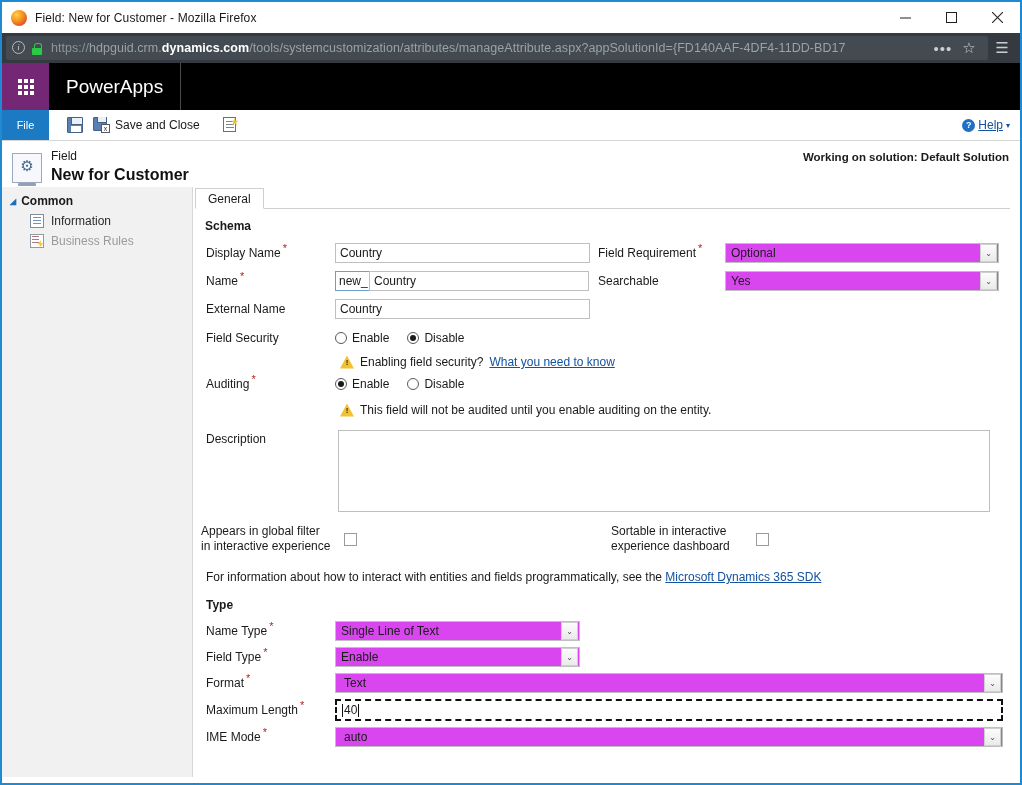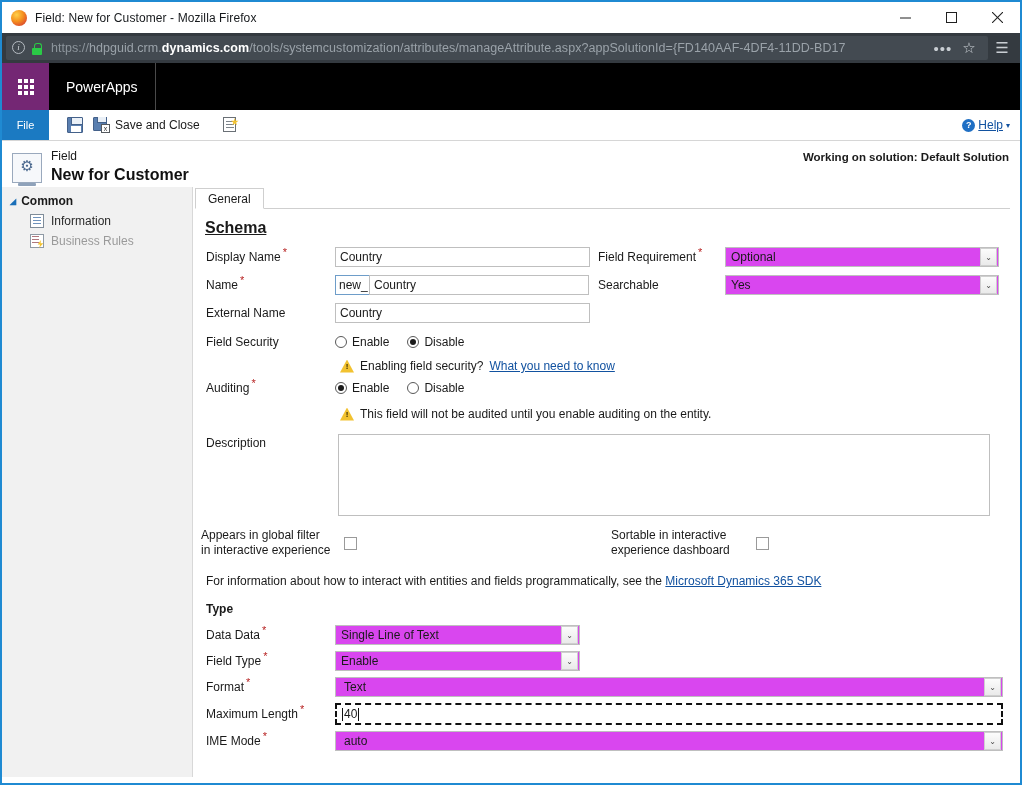--- a/index.html
+++ b/index.html
@@ -105,21 +105,21 @@
     width: 47px; flex: 0 0 47px; background: #742774;
     display: flex; align-items: center; justify-content: center;
   }
   .waffle-grid {
     display: grid; grid-template-columns: repeat(3, 4px); grid-template-rows: repeat(3, 4px);
     gap: 2px;
   }
   .waffle-grid i { background: #ffffff; display: block; width: 4px; height: 4px; }
   .pa-title {
     display: flex; align-items: center; padding: 0 17px;
-    color: #ffffff; font-size: 14px; font-weight: 300;
+    color: #ffffff; font-size: 19px; font-weight: 300;
     border-right: 1px solid #4a4a4a;
   }
 
   
   .cmdbar {
     height: 30px; flex: 0 0 30px;
     background: #ffffff;
     display: flex; align-items: stretch;
     position: relative;
   }
@@ -273,21 +273,21 @@
     font-size: 12px; color: #1a1a1a;
     padding: 3px 12px 2px 12px;
     border: 1px solid #cfcfcf; border-bottom: 1px solid #ffffff;
     background: #ffffff; position: relative; top: 1px;
   }
 
   .form {
     padding: 10px 0 0 8px;
     font-size: 12px; color: #1a1a1a;
   }
-  .section-title { font-weight: bold; font-size: 16px; margin: 0 0 10px 4px; text-decoration: underline; }
+  .section-title { font-weight: bold; font-size: 12px; margin: 0 0 10px 4px; }
   .req { color: #b61f1f; font-size: 11px; vertical-align: super; line-height: 0; margin-left: 2px; }
 
   .row { display: flex; align-items: center; margin-bottom: 8px; }
   .lbl { width: 134px; flex: 0 0 134px; padding-left: 5px; font-size: 12px; color: #1a1a1a; }
   .lbl.top { align-self: flex-start; padding-top: 2px; }
   .lbl2 { width: 134px; flex: 0 0 134px; font-size: 12px; color: #1a1a1a; line-height: 15px; }
 
   .txt {
     height: 20px; border: 1px solid #bfbfbf; background: #ffffff;
     font-size: 12px; color: #1a1a1a; padding: 0 4px;
@@ -603,21 +603,21 @@
         </div>
 
         <div class="info-line">
           <span>For information about how to interact with entities and fields programmatically, see the</span>
           <a class="lnk" href="#">Microsoft Dynamics 365 SDK</a>
         </div>
 
         <div class="type-title">Type</div>
 
         <div class="row" style="margin-bottom:6px;">
-          <div class="lbl"><span>Data Data</span><span class="req">*</span></div>
+          <div class="lbl"><span>Name Type</span><span class="req">*</span></div>
           <div class="sel w245">
             <span>Single Line of Text</span>
             <span class="cap">⌄</span>
           </div>
         </div>
 
         <div class="row" style="margin-bottom:6px;">
           <div class="lbl"><span>Field Type</span><span class="req">*</span></div>
           <div class="sel w245">
             <span>Enable</span>

